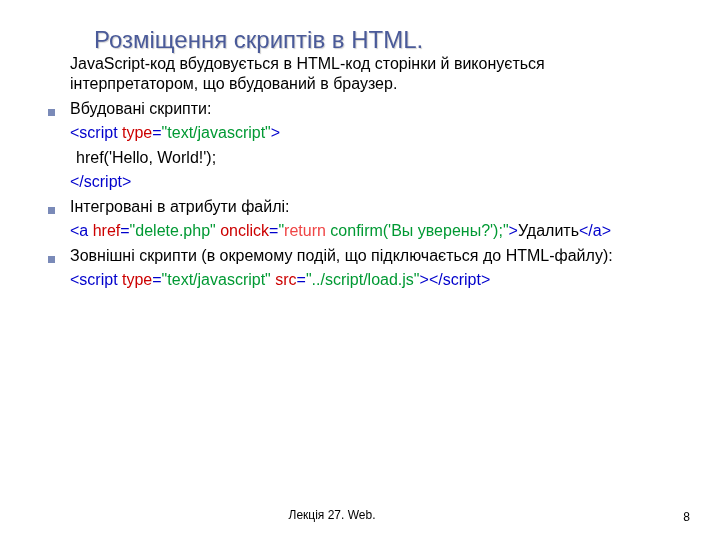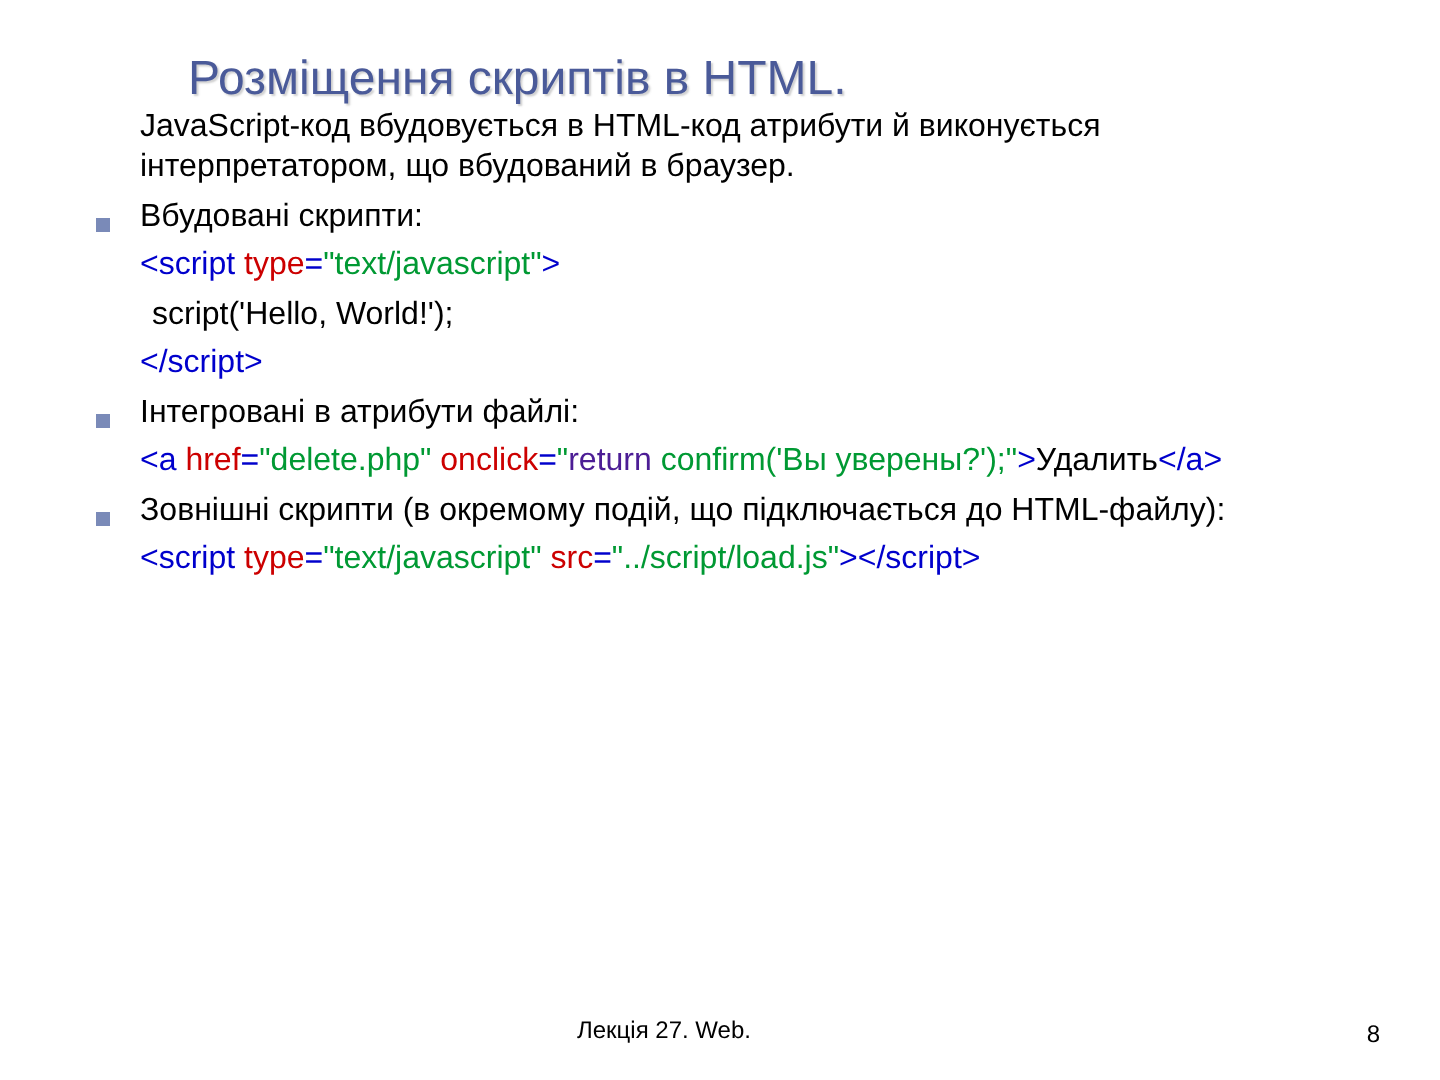--- a/index.html
+++ b/index.html
@@ -57,21 +57,21 @@
     padding-left: 22px;
     margin-bottom: 4px;
   }
   .indent2 {
     padding-left: 28px;
     margin-bottom: 4px;
   }
   .tag { color: #0000cc; }
   .attr { color: #cc0000; }
   .val { color: #009933; }
-  .ret { color: #4c1d95; }
+  .ret { color: #ef4444; }
   .footer {
     position: absolute;
     bottom: 18px;
     left: 0;
     width: 664px;
     text-align: center;
     font-size: 12px;
     color: #000;
   }
   .pagenum {
@@ -84,31 +84,31 @@
 </style>
 </head>
 <body>
 
 <div class="slide">
 
   <div class="title">Розміщення скриптів в HTML.</div>
 
   <div class="body">
 
-    <div class="para">JavaScript-код вбудовується в HTML-код атрибути й виконується інтерпретатором, що вбудований в браузер.</div>
+    <div class="para">JavaScript-код вбудовується в HTML-код сторінки й виконується інтерпретатором, що вбудований в браузер.</div>
 
     <div id="bullet-host">
         <div class="bullet-item">
           <div class="bullet-marker">
             <div class="sq"></div>
           </div>
           <div class="bullet-text">Вбудовані скрипти:</div>
         </div>
         <div class="indent"><span class="tag">&lt;</span><span class="tag">script </span><span class="attr">type</span><span class="tag">=</span><span class="val">"text/javascript"</span><span class="tag">&gt;</span></div>
-        <div class="indent2"><span>script('Hello, World!');</span></div>
+        <div class="indent2"><span>href('Hello, World!');</span></div>
         <div class="indent"><span class="tag">&lt;</span><span class="tag">/script</span><span class="tag">&gt;</span></div>
         <div class="bullet-item">
           <div class="bullet-marker">
             <div class="sq"></div>
           </div>
           <div class="bullet-text">Інтегровані в атрибути файлі:</div>
         </div>
         <div class="indent"><span class="tag">&lt;</span><span class="tag">a </span><span class="attr">href</span><span class="tag">=</span><span class="val">"delete.php"</span><span> </span><span class="attr">onclick</span><span class="tag">=</span><span class="val">"</span><span class="ret">return</span><span class="val"> confirm('Вы уверены?');</span><span class="val">"</span><span class="tag">&gt;</span><span>Удалить</span><span class="tag">&lt;</span><span class="tag">/a</span><span class="tag">&gt;</span></div>
         <div class="bullet-item">
           <div class="bullet-marker">

